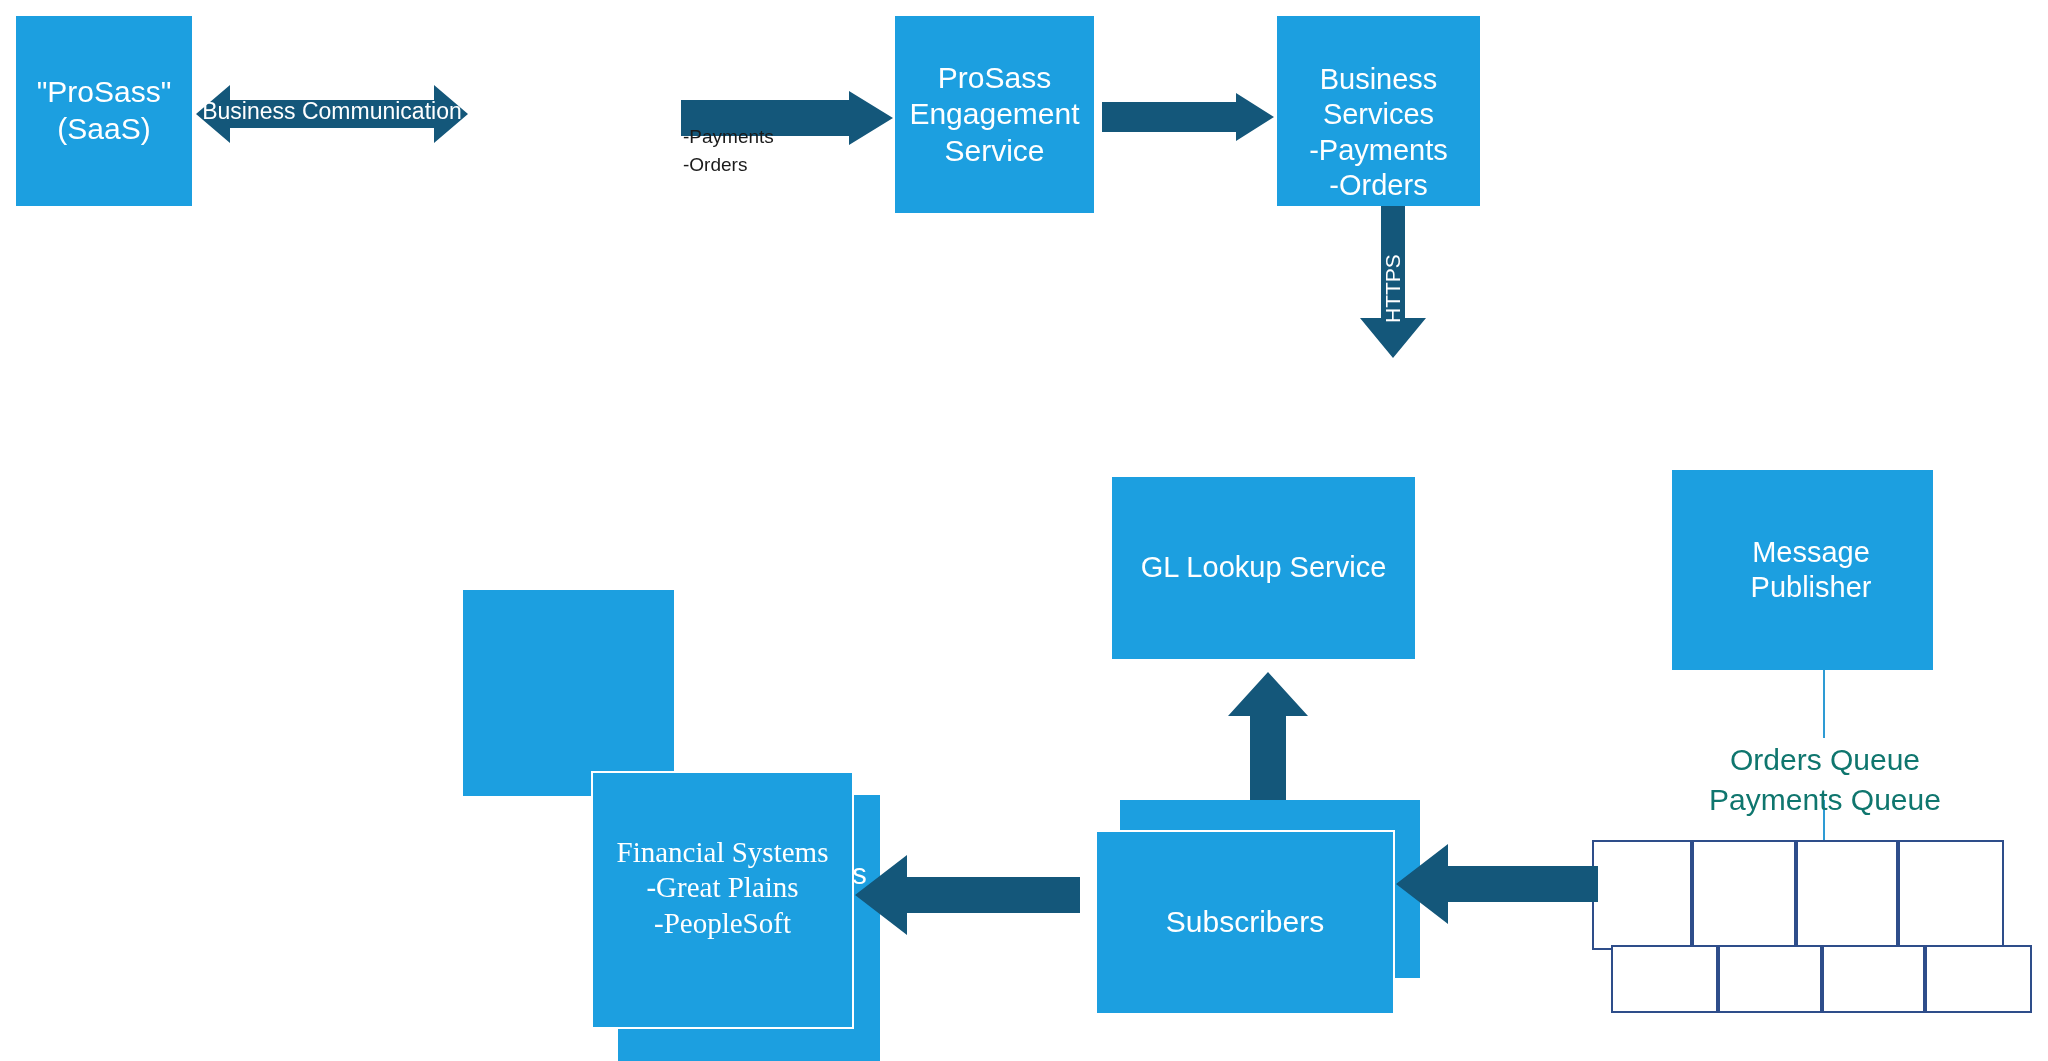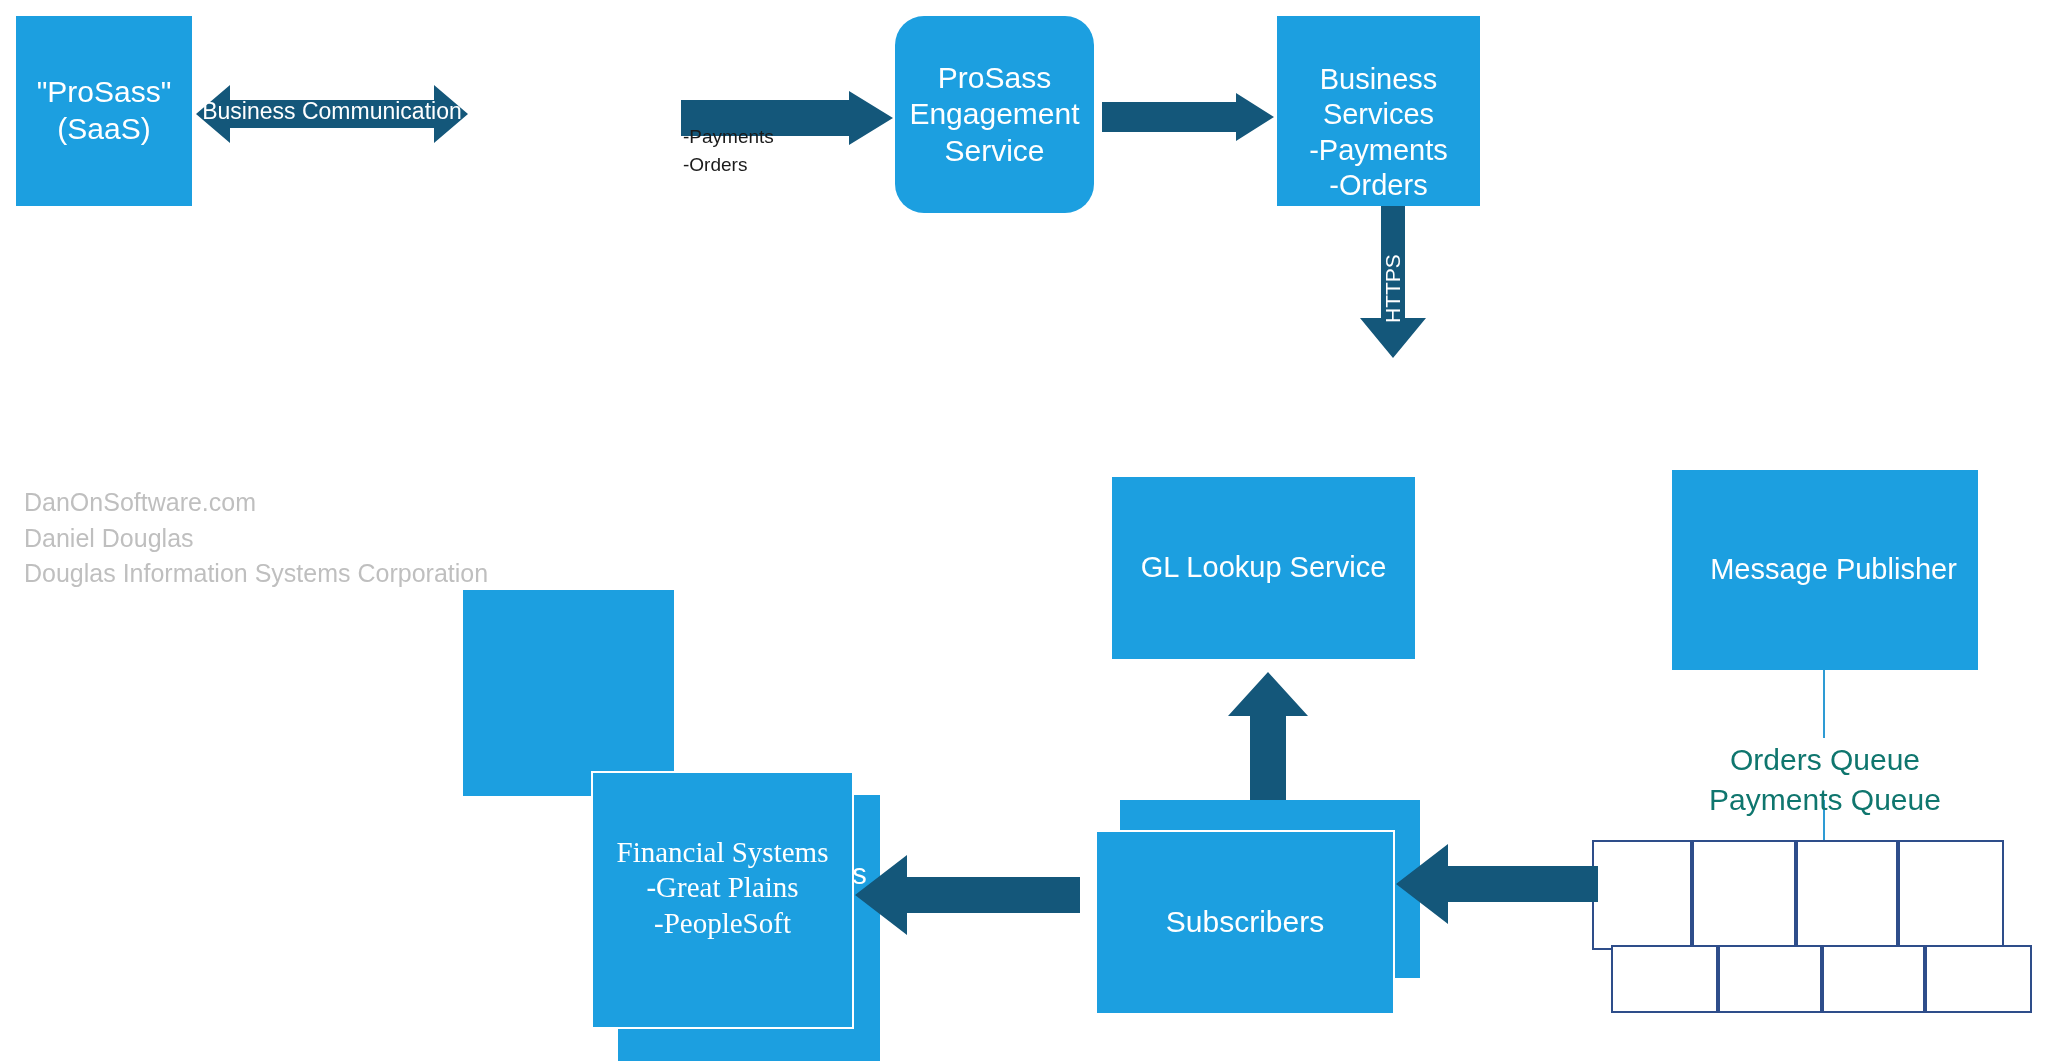--- a/index.html
+++ b/index.html
@@ -103,21 +103,21 @@
 <body>
 
 <div id="canvas">
 
   <div class="box" style="left:16px; top:16px; width:176px; height:190px; font-size:30px;">
     <span class="box-text">"ProSass"
 (SaaS)</span>
   </div>
 
 
-  <div class="box" style="left:895px; top:16px; width:199px; height:197px; font-size:30px;border-radius:29px;">
+  <div class="box" style="left:895px; top:16px; width:199px; height:197px; font-size:30px;">
     <span class="box-text">ProSass
 Engagement
 Service</span>
   </div>
 
   <div class="box" style="left:1277px; top:16px; width:203px; height:190px; font-size:29px; align-items:flex-start; padding-top:46px;">
     <span class="box-text">Business Services
 -Payments
 -Orders</span>
   </div>
@@ -143,21 +143,21 @@
     </svg>
   </div>
 
   <div class="arrow" style="left:1356px; top:206px; width:74px; height:152px;">
     <svg width="74" height="152" viewBox="0 0 74 152">
       <polygon points="25,0 49,0 49,112 70,112 37,152 4,112 25,112" fill="#14577A"></polygon>
     </svg>
   </div>
   <div class="vert-label" style="left:1360px; top:278px; width:66px; text-align:center; font-size:21px; transform:rotate(-90deg);">HTTPS</div>
 
-  <div class="box" style="left:1672px; top:470px; width:306px; height:200px; font-size:29px;padding-left:17px;">
+  <div class="box" style="left:1672px; top:470px; width:261px; height:200px; font-size:29px;padding-left:17px;">
     <span class="box-text">Message Publisher</span>
   </div>
 
   <div class="connector" style="left:1823px; top:670px; width:2px; height:68px;"></div>
   <div class="connector" style="left:1823px; top:800px; width:2px; height:42px;"></div>
 
   <div class="queue-label" style="left:1655px; top:740px; width:340px;">Orders Queue
 Payments Queue</div>
 
   <div class="queue-cell" style="left:1592px; top:840px; width:100px; height:110px;"></div>
@@ -202,17 +202,14 @@
 -Great Plains
 -PeopleSoft</span>
   </div>
 
   <div class="arrow" style="left:855px; top:855px; width:225px; height:80px; z-index:7;">
     <svg width="225" height="80" viewBox="0 0 225 80">
       <polygon points="0,40 52,0 52,22 225,22 225,58 52,58 52,80" fill="#14577A"></polygon>
     </svg>
   </div>
 
-  <div id="attribution" style="left:24px; top:485px;">DanOnSoftware.com
-Daniel Douglas
-Douglas Information Systems Corporation</div>
 
 </div>
 
 </body></html>

